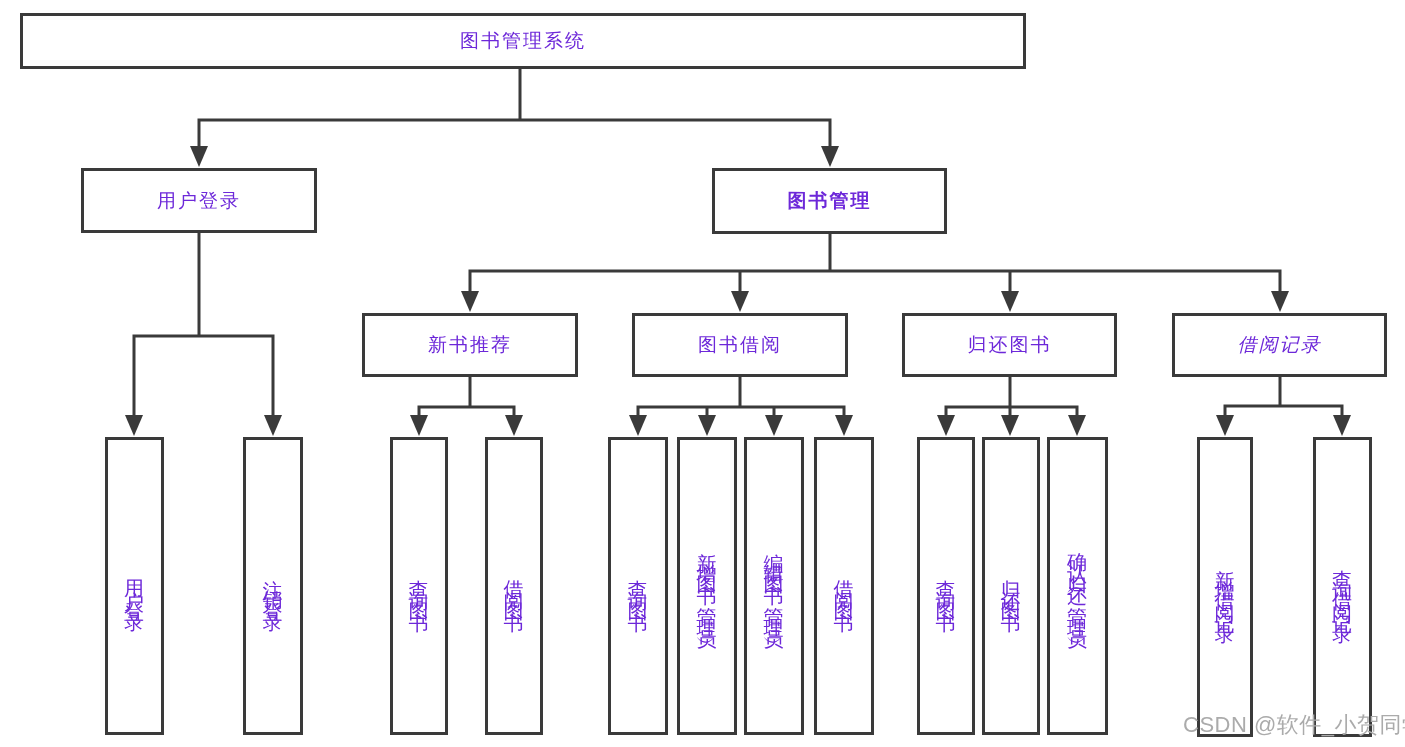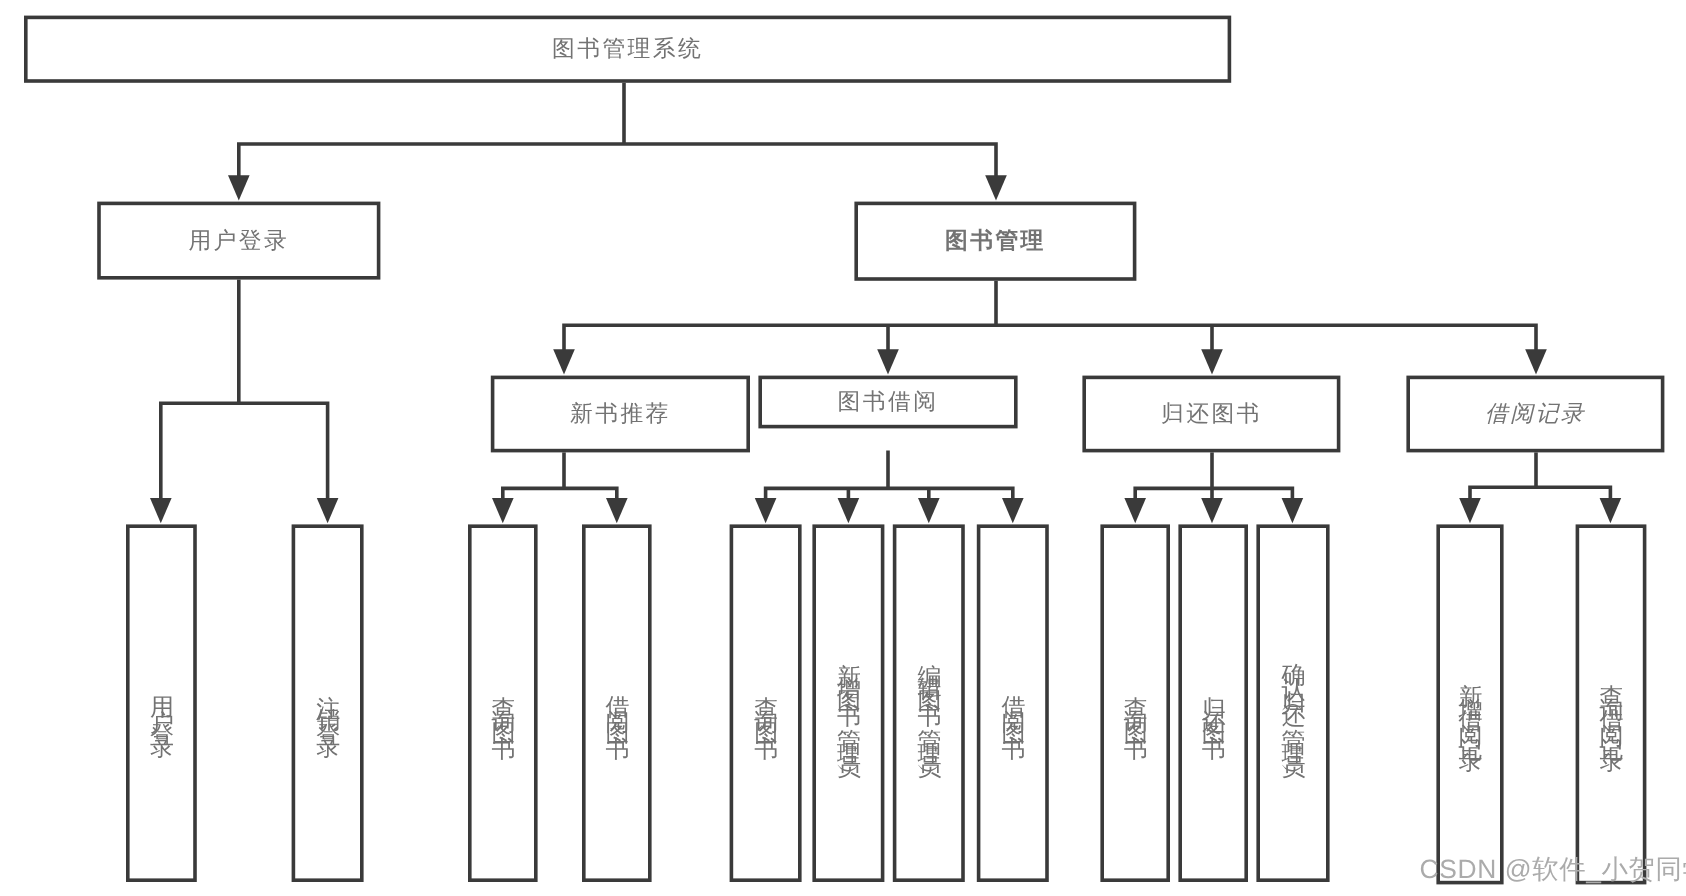--- a/index.html
+++ b/index.html
@@ -24,21 +24,21 @@
     background: #ffffff;
     display: flex;
     align-items: center;
     justify-content: center;
     z-index: 2;
     color: #333333;
   }
   .node .lbl {
     font-size: 19px;
     letter-spacing: 2px;
-    color: #737373;
+    color: #6d28d9;
     white-space: nowrap;
   }
   .node.v .lbl {
     writing-mode: vertical-rl;
     text-orientation: upright;
     font-size: 20px;
     letter-spacing: 11px;
     line-height: 1;
     white-space: nowrap;
   }
@@ -88,24 +88,24 @@
   <div class="watermark">CSDN @软件_小贺同学</div>
 <div class="node h" style="left: 20px; top: 13px; width: 1006px; height: 56px;">
       <span class="lbl">图书管理系统</span>
     </div>
     <div class="node h" style="left: 81px; top: 168px; width: 236px; height: 65px;">
       <span class="lbl">用户登录</span>
     </div>
     <div class="node h" style="left: 712px; top: 168px; width: 235px; height: 66px; font-weight: bold;">
       <span class="lbl">图书管理</span>
     </div>
-    <div class="node h" style="left: 362px; top: 313px; width: 216px; height: 64px; margin-left: 47px;">
+    <div class="node h" style="left: 362px; top: 313px; width: 216px; height: 64px;">
       <span class="lbl">新书推荐</span>
     </div>
-    <div class="node h" style="left: 632px; top: 313px; width: 216px; height: 44px;">
+    <div class="node h" style="left: 632px; top: 313px; width: 216px; height: 64px;">
       <span class="lbl">图书借阅</span>
     </div>
     <div class="node h" style="left: 902px; top: 313px; width: 215px; height: 64px;">
       <span class="lbl">归还图书</span>
     </div>
     <div class="node h" style="left: 1172px; top: 313px; width: 215px; height: 64px; font-style: italic;">
       <span class="lbl">借阅记录</span>
     </div>
     <div class="node v" style="left: 105px; top: 437px; width: 59px; height: 298px;">
       <span class="lbl">用户登录</span>

